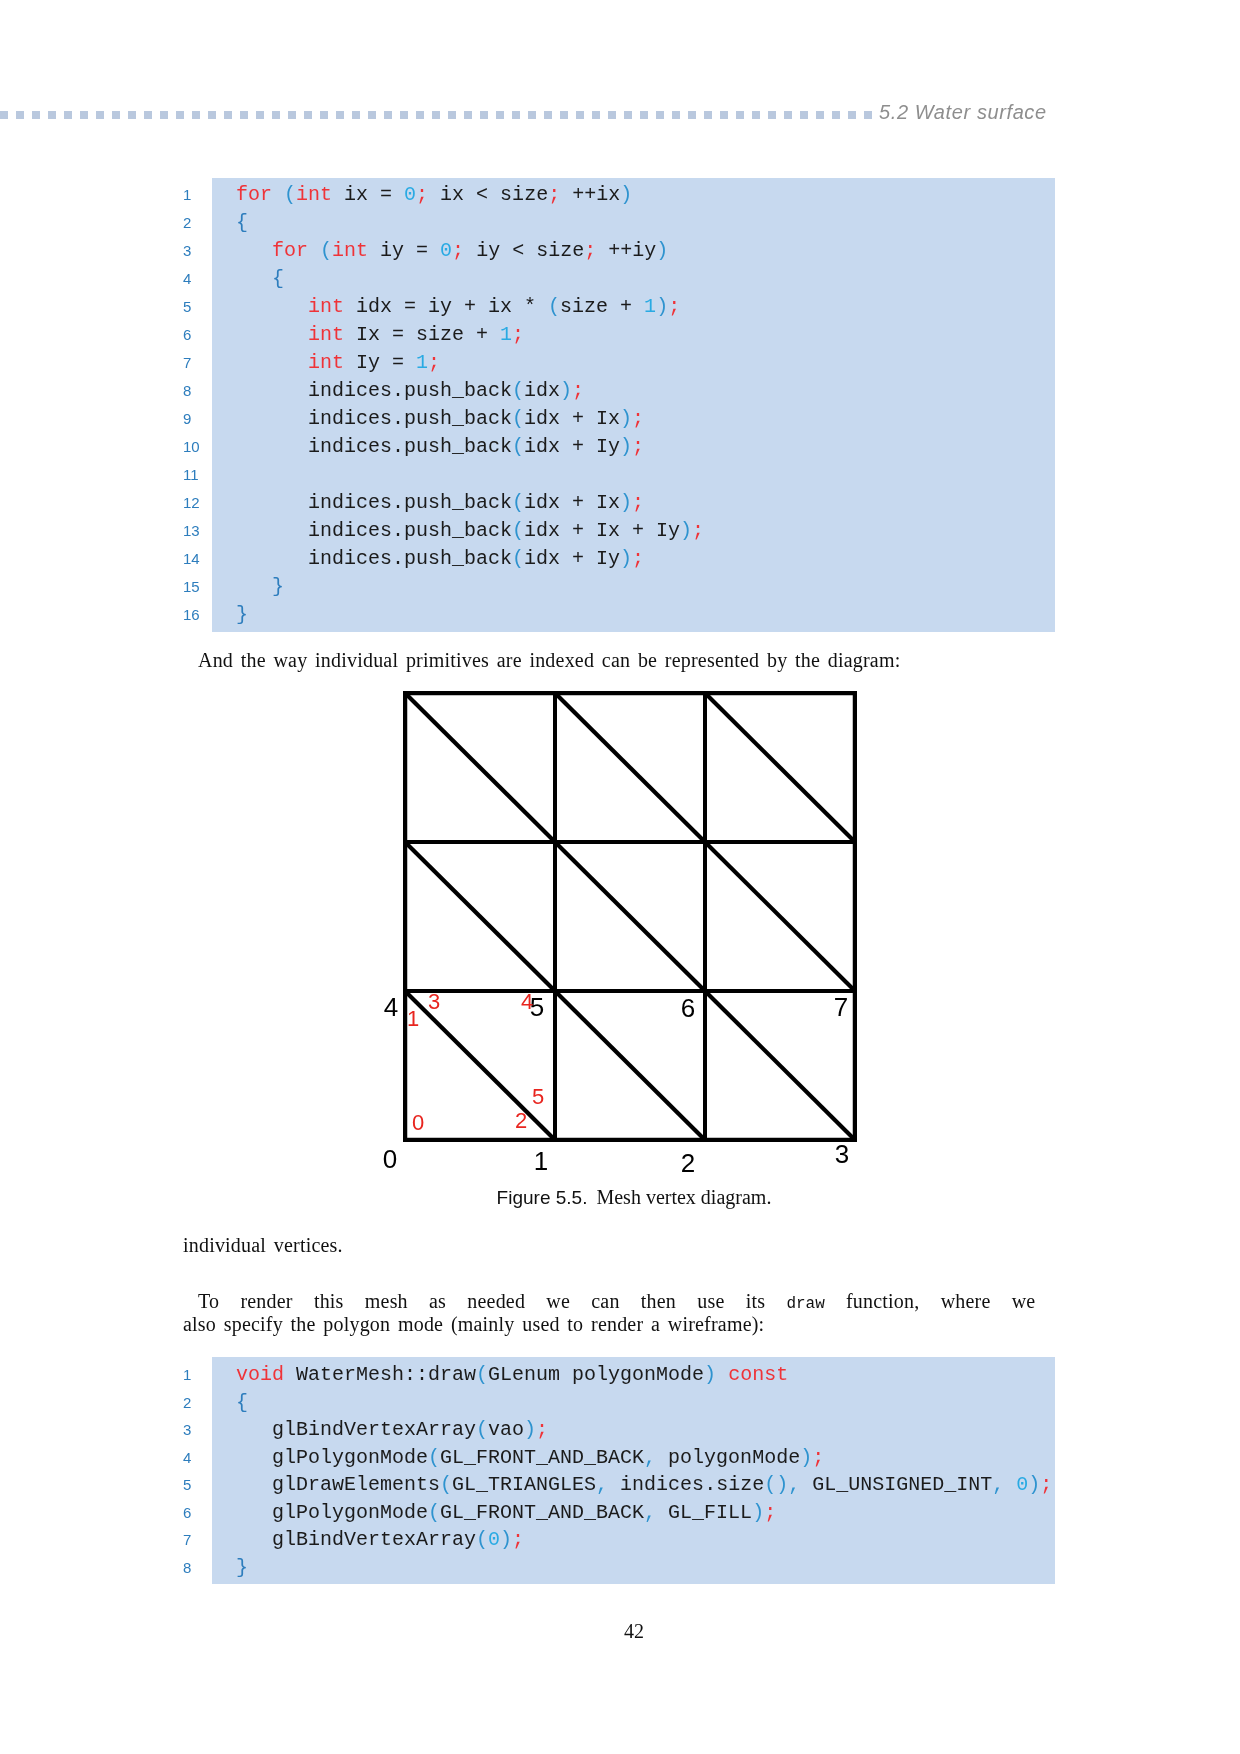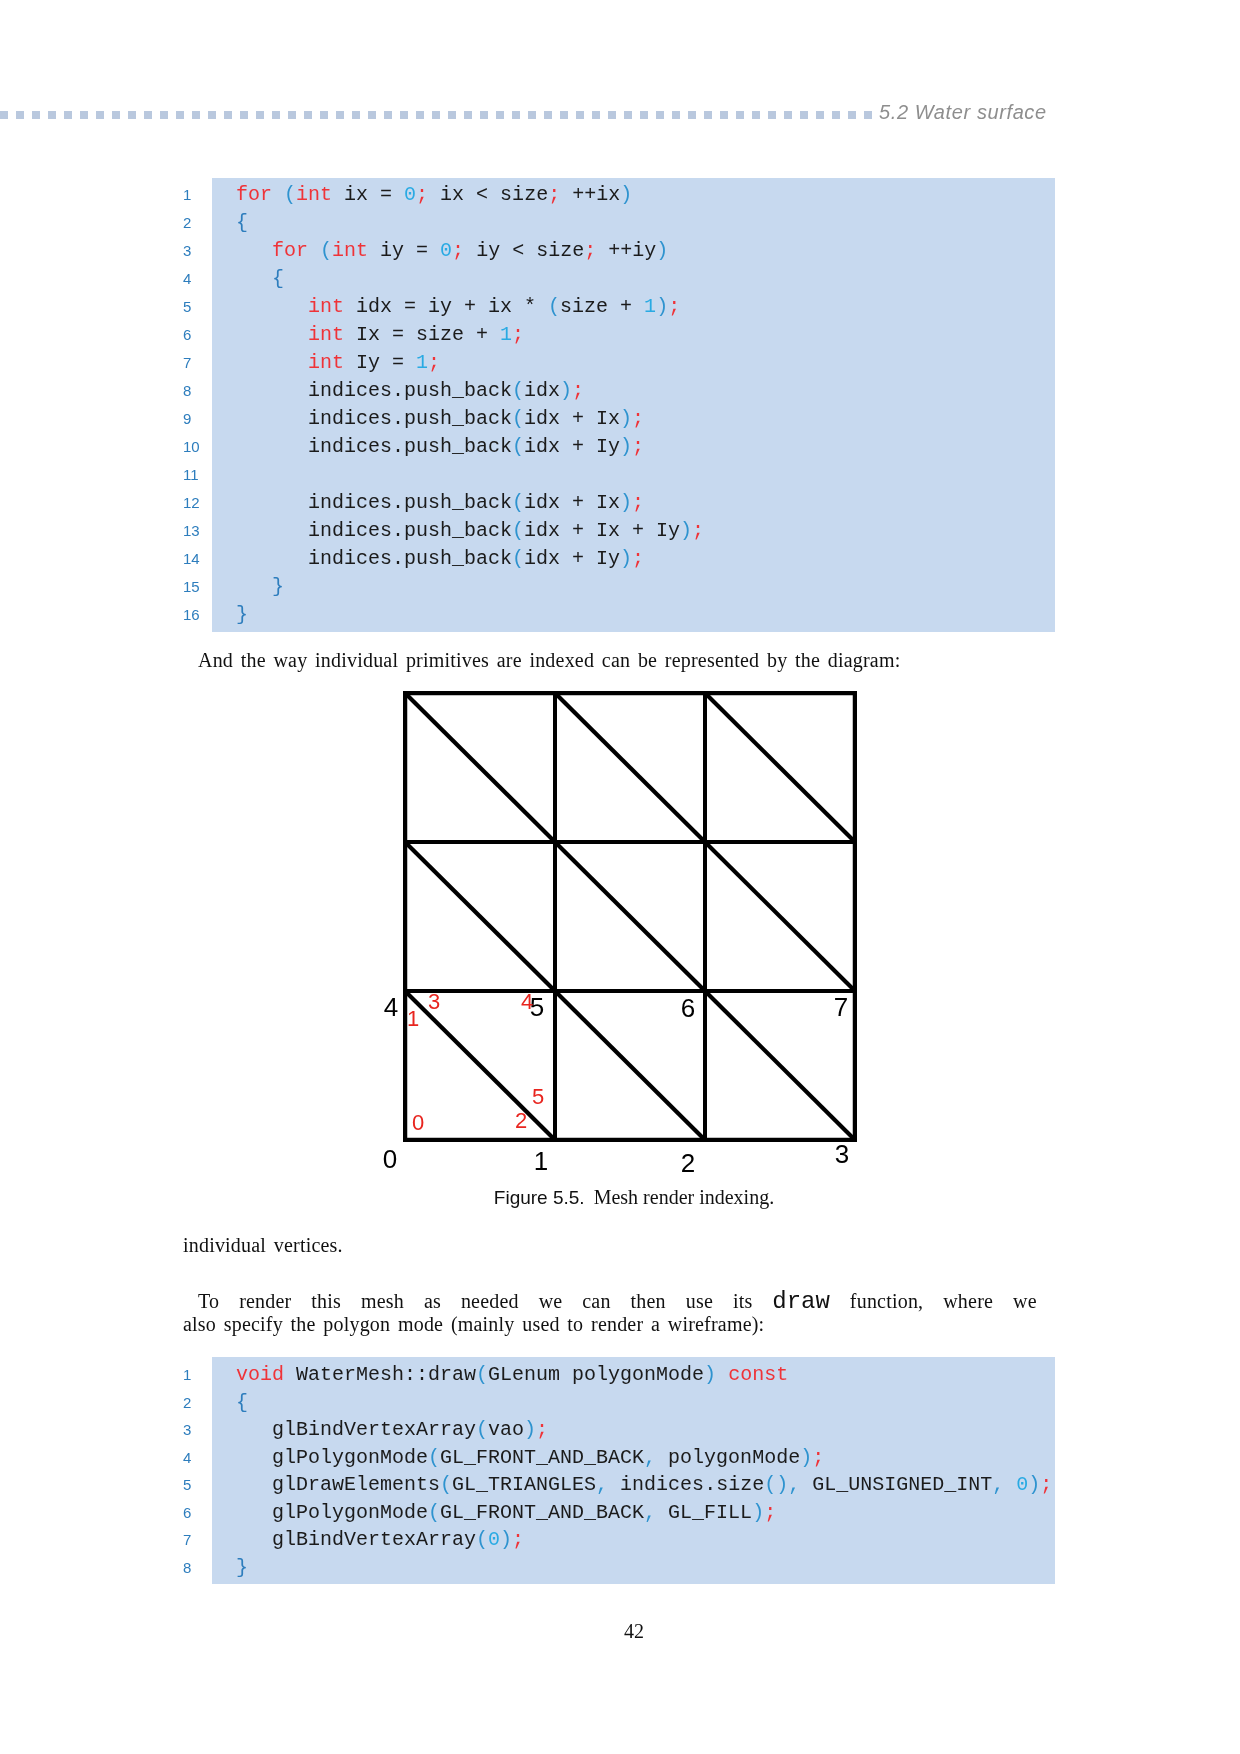--- a/index.html
+++ b/index.html
@@ -34,21 +34,21 @@
 
   
   .para{position:absolute;left:183px;width:902px;font-size:20px;
         letter-spacing:.2px;word-spacing:2.5px;}
   #intro{top:649px;}
   #p1{top:1234px;}
   #p2{top:1290px;}
   .pline{height:23px;line-height:23px;}
   .pline.just{text-align:justify;text-align-last:justify;}
   .pline.ind{text-indent:15px;}
-  .mono{font-family:"Liberation Mono",monospace;font-size:24px;letter-spacing:0;}
+  .mono{font-family:"Liberation Mono",monospace;font-size:16px;letter-spacing:0;}
 
   
   .diagram{position:absolute;left:370px;top:680px;width:520px;height:505px;}
   .diagram svg{position:absolute;left:33px;top:11px;}
   .dlabel{position:absolute;transform:translateX(-50%);line-height:1;
           font-family:"Liberation Sans",sans-serif;}
   .dlabel.blk{font-size:26px;color:var(--black-label);}
   .dlabel.red{font-size:22px;color:var(--red-label);}
 
   .caption{position:absolute;left:183px;top:1186px;width:902px;text-align:center;font-size:20px;}
@@ -118,21 +118,21 @@
       <div class="dlabel blk" style="left: 472px; top: 461px;">3</div>
       <div class="dlabel red" style="left: 64px; top: 311px;">3</div>
       <div class="dlabel red" style="left: 43px; top: 328px;">1</div>
       <div class="dlabel red" style="left: 157px; top: 311px;">4</div>
       <div class="dlabel red" style="left: 48px; top: 432px;">0</div>
       <div class="dlabel red" style="left: 151px; top: 430px;">2</div>
       <div class="dlabel red" style="left: 168px; top: 406px;">5</div>
     </div>
 
   <div class="caption">
-    <span class="cap-label">Figure 5.5.</span><span>Mesh render indexing.</span>
+    <span class="cap-label">Figure 5.5.</span><span>Mesh vertex diagram.</span>
   </div>
 
   <div class="para" id="p1">
       <div class="pline"><span>individual vertices.</span></div>
     </div>
   <div class="para" id="p2">
       <div class="pline just ind"><span>To render this mesh as needed we can then use its </span><span class="mono">draw</span><span> function, where we can</span></div>
       <div class="pline"><span>also specify the polygon mode (mainly used to render a wireframe):</span></div>
     </div>
 

